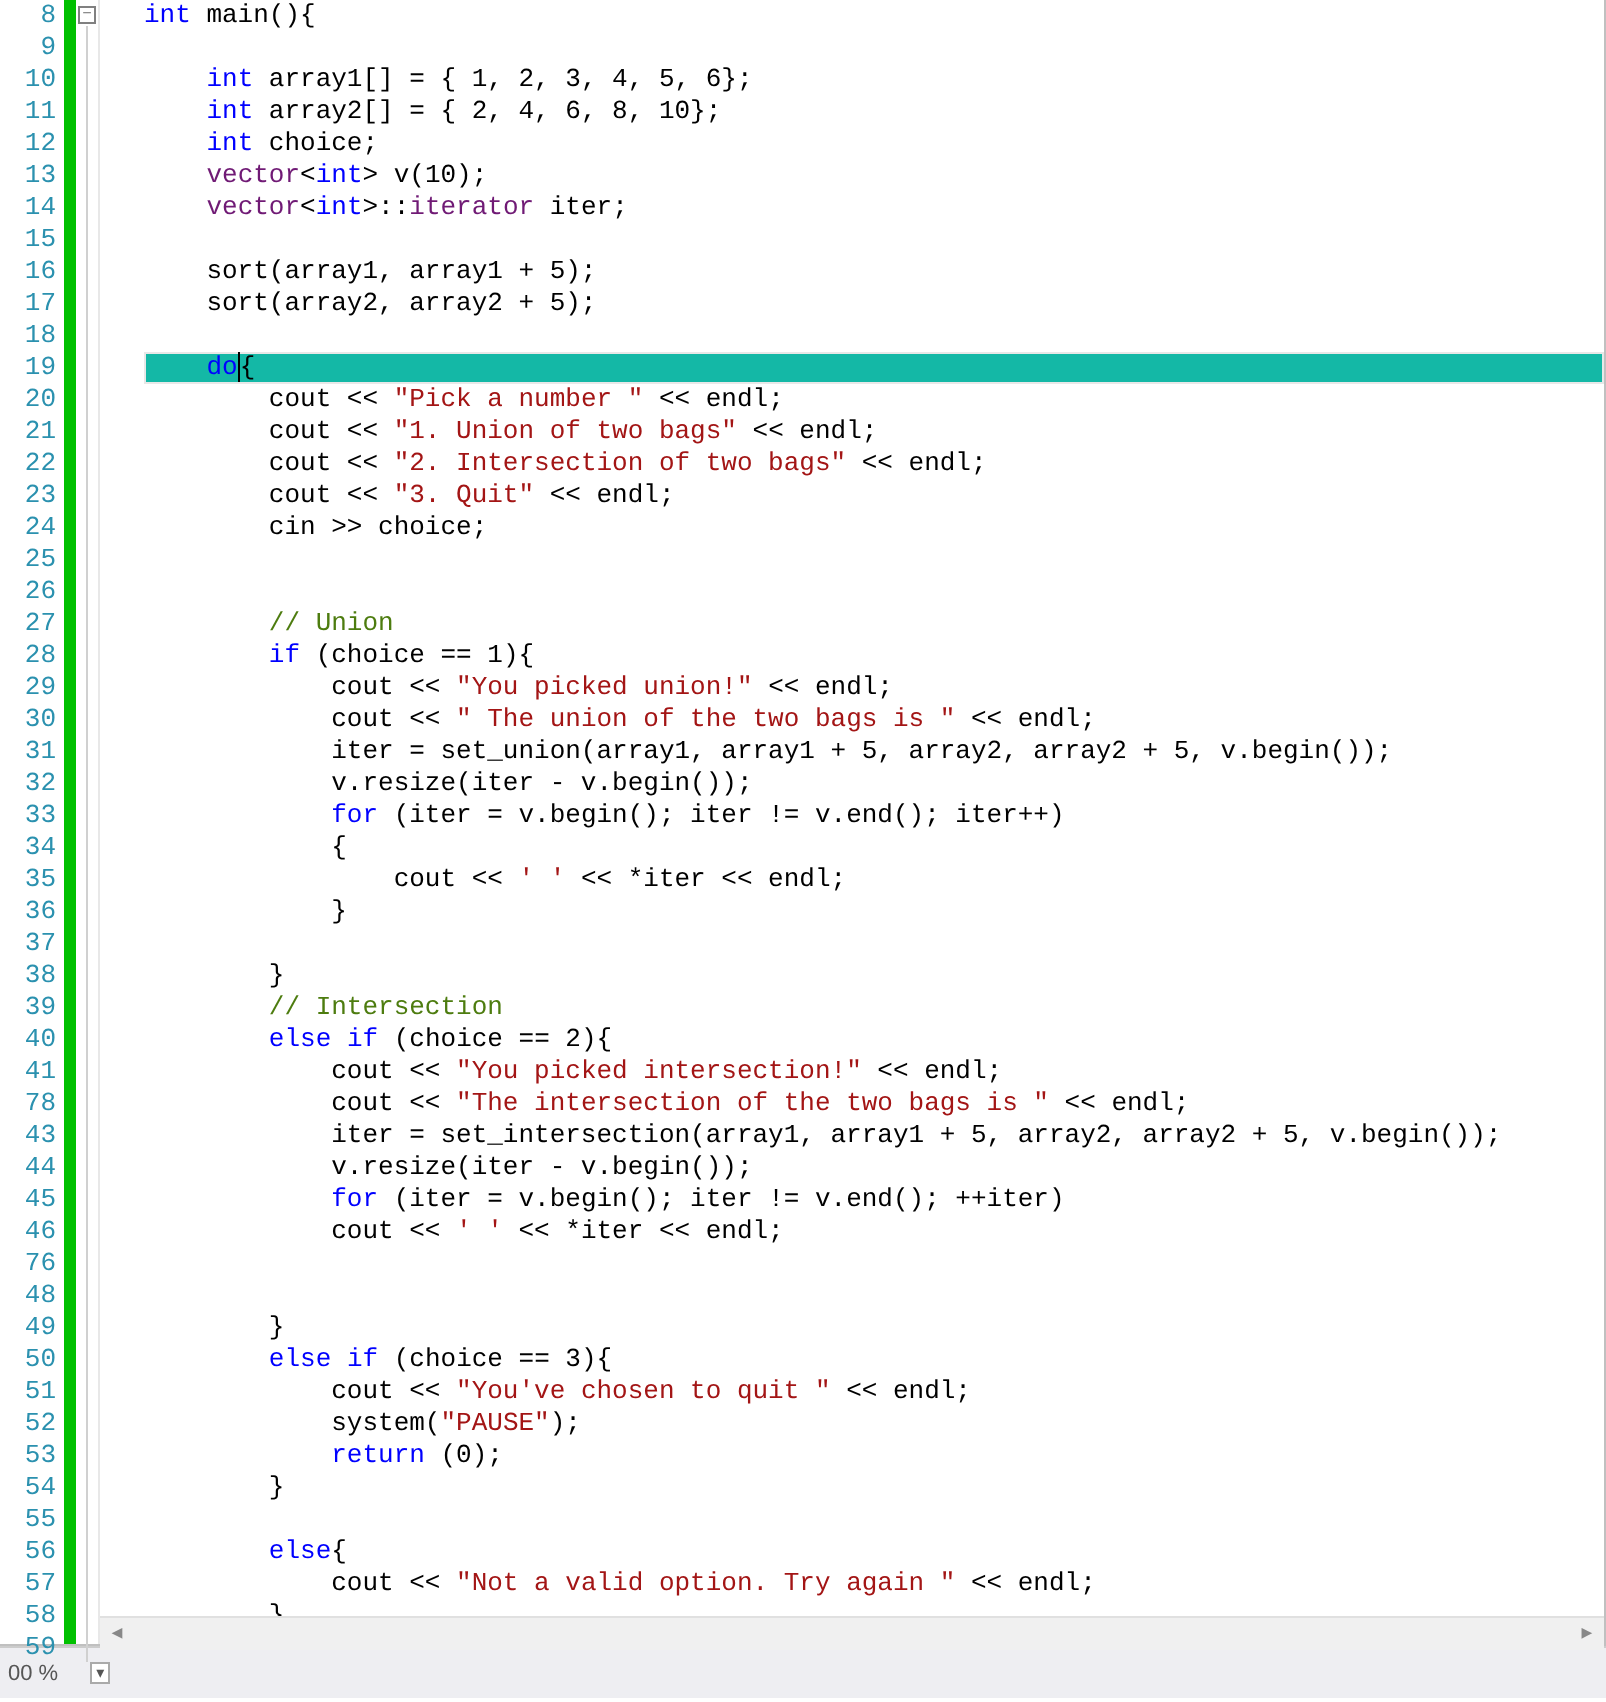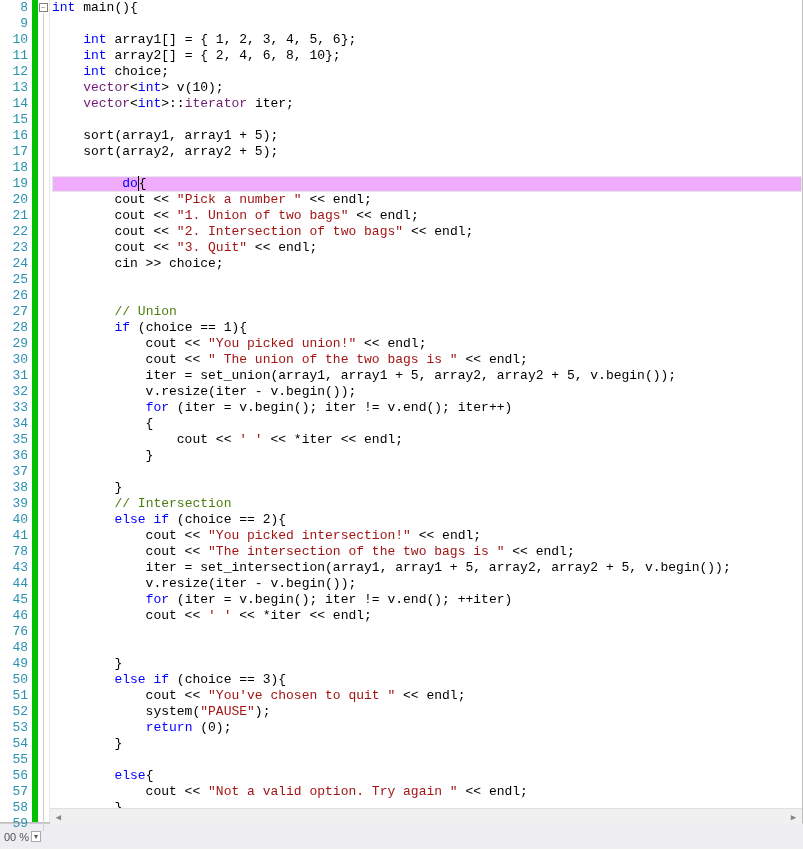--- a/index.html
+++ b/index.html
@@ -69,25 +69,25 @@
   .code-area {
     flex: 1;
     overflow: hidden;
     line-height: 16px;
     white-space: pre;
     padding-left: 2px;
   }
   .code-line {
     height: 16px;
     position: relative;
+    margin-left: 20px;
   }
   .current-line {
-    background: #f0abfc;
+    background: #14b8a6;
     box-shadow: inset 0 0 0 1px #e8e8e8;
-    padding-left: 39px;
   }
   .k  { color: #0000ff; }   
   .t  { color: #701a75; }   
   .s  { color: #a31515; }   
   .c  { color: #4d7c0f; }   
   .n  { color: #000000; }   
   .caret {
     border-left: 1px solid #000;
     animation: blink 1s step-end infinite;
   }
@@ -100,21 +100,21 @@
     align-items: center;
     font-family: 'Segoe UI', sans-serif;
     font-size: 11px;
     color: #555;
     padding: 0 4px;
     width: 803px;
   }
   .zoom-box {
     display: flex;
     align-items: center;
-    gap: 2px;
+    gap: 16px;
   }
   .zoom-drop {
     font-size: 8px;
     border: 1px solid #aaa;
     padding: 0 2px;
     background: #fff;
   }
   .scroll-h {
     position: absolute;
     bottom: 26px;

